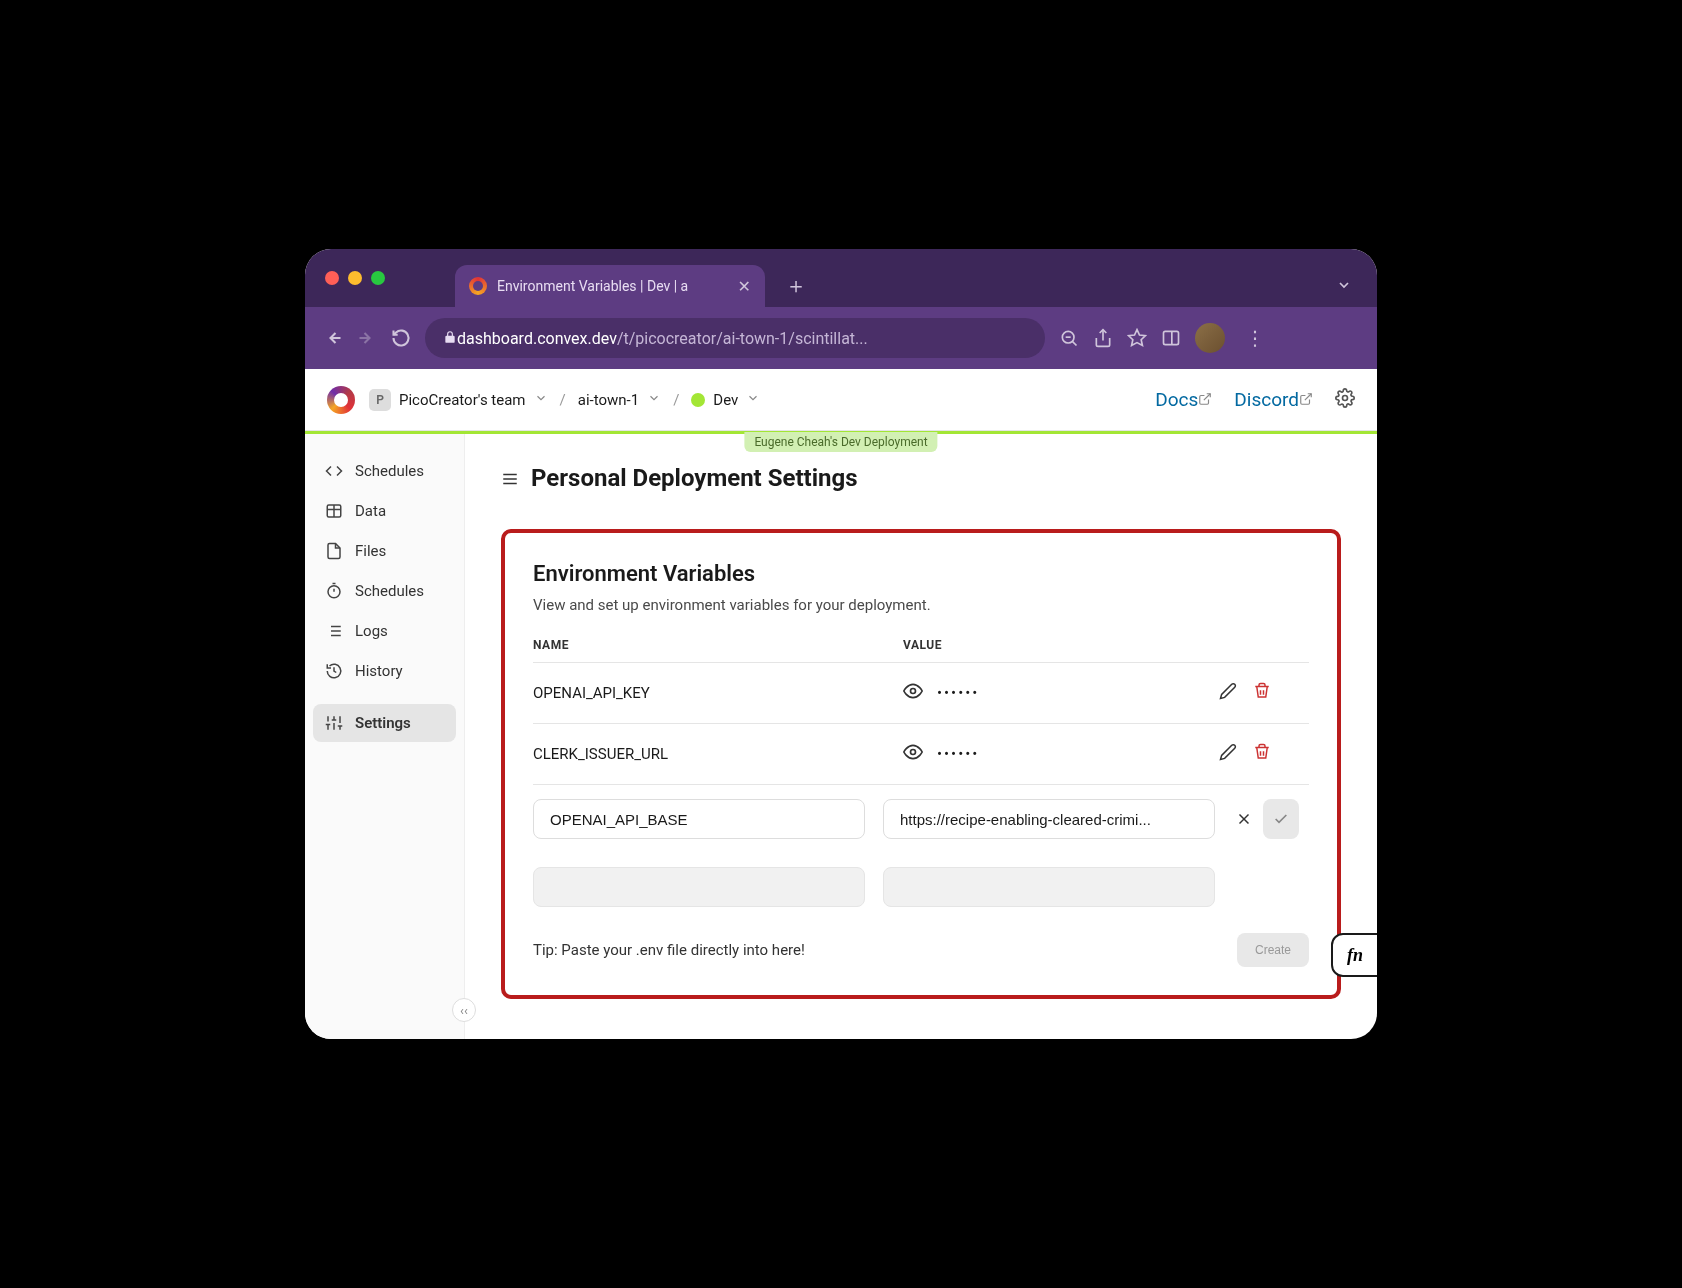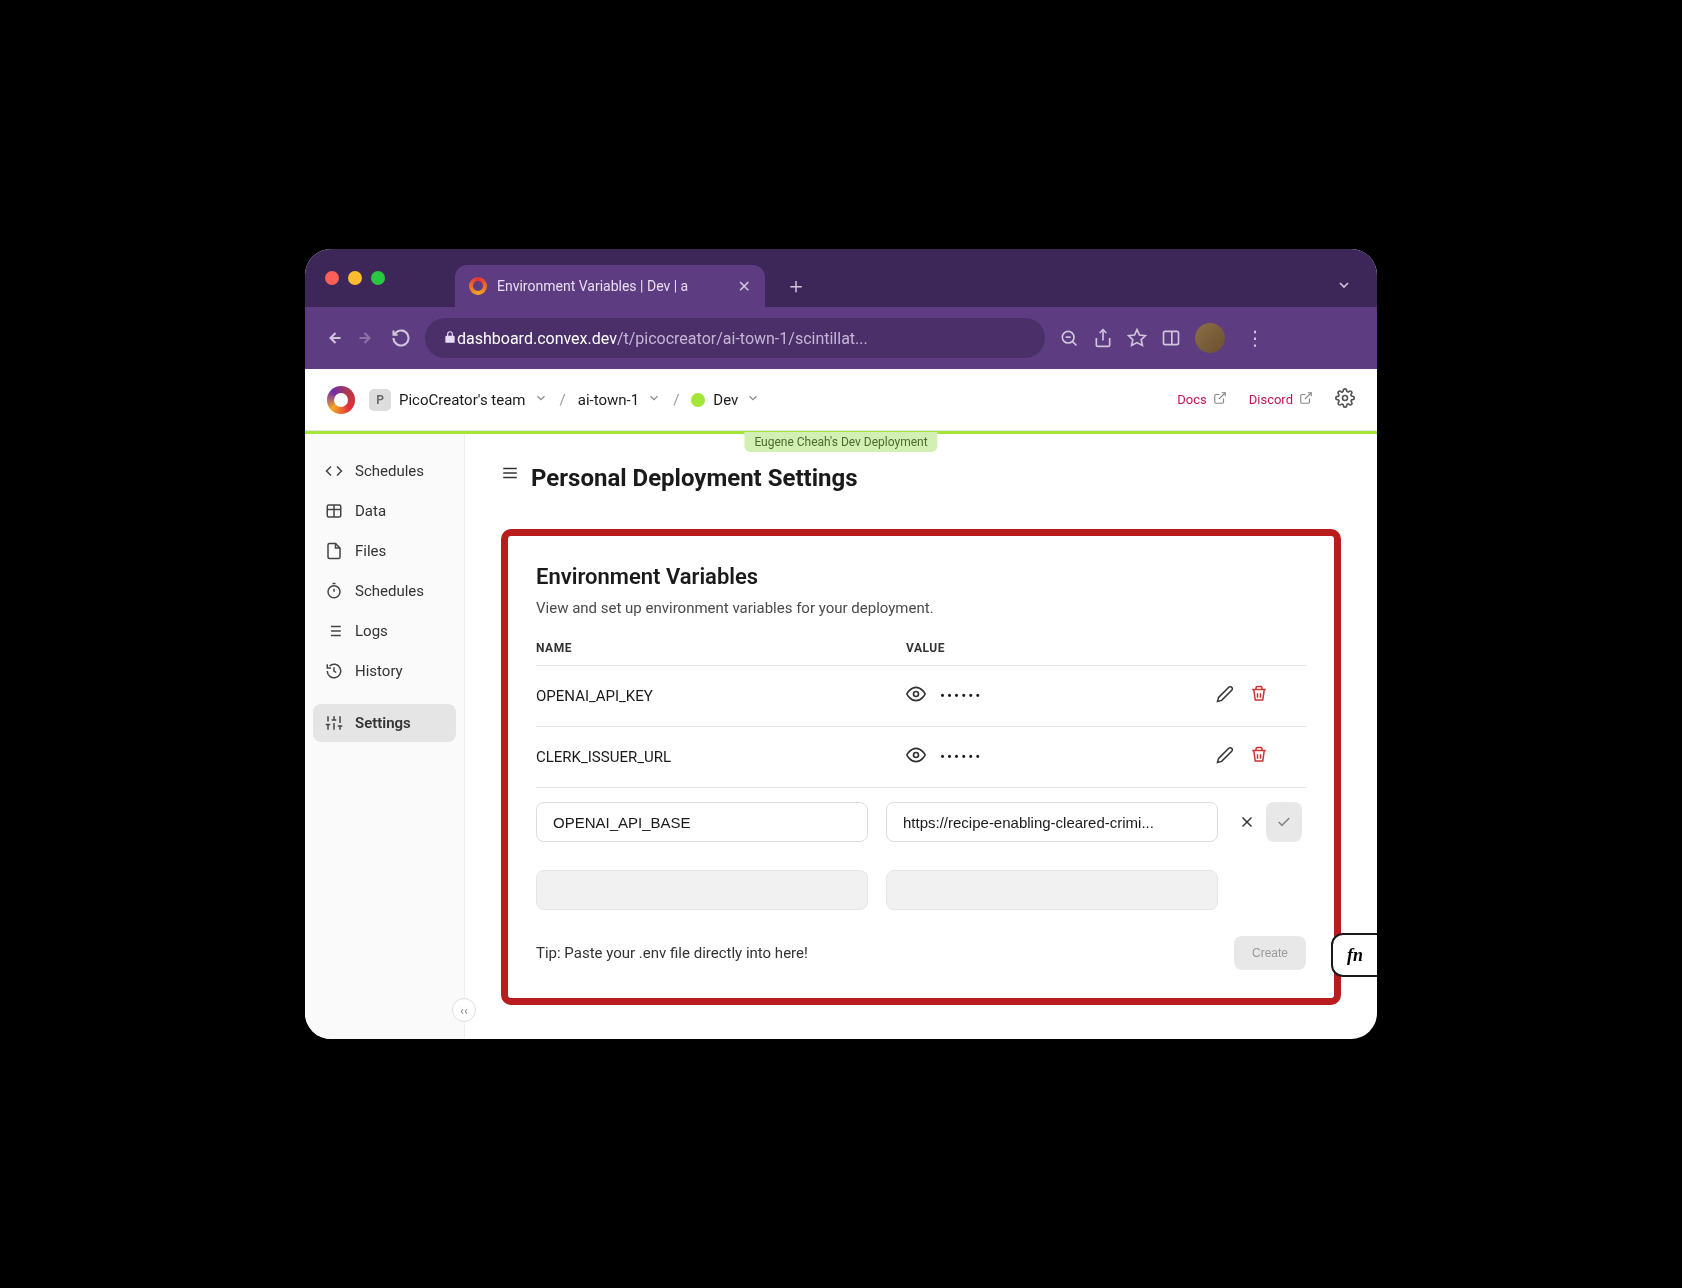--- a/index.html
+++ b/index.html
@@ -200,25 +200,24 @@
       border-radius: 50%;
       background: #a3e635;
     }
     .header-right {
       margin-left: auto;
       display: flex;
       align-items: center;
       gap: 22px;
     }
     .header-link {
-      color: #be185d;
-      font-size: 13px;
-      display: flex;
-      align-items: center;
-      gap: 6px;
+      color: #0369a1;
+      font-size: 19px;
+      display: flex;
+      align-items: center;
       cursor: pointer;
     }
     .ext-icon { color: #888; }
     .gear-icon { color: #555; cursor: pointer; }
     .accent-bar {
       height: 3px;
       background: #a3e635;
     }
     .deployment-badge {
       position: absolute;
@@ -285,32 +284,32 @@
       font-size: 13px;
     }
     .main-content {
       flex: 1;
       padding: 30px 36px;
       overflow: auto;
       position: relative;
     }
     .page-title-row {
       display: flex;
-      align-items: flex-start;
+      align-items: flex-end;
       gap: 12px;
       margin-bottom: 24px;
     }
     .hamburger-icon { color: #333; }
     .page-title {
       font-size: 24px;
       font-weight: 700;
       color: #1a1a1a;
     }
     .card {
-      border: 7px solid #b91c1c;
+      border: 4px solid #b91c1c;
       border-radius: 10px;
       padding: 28px;
       background: #fff;
       margin-top: 37px;
     }
     .card-title {
       font-size: 22px;
       font-weight: 600;
       color: #1a1a1a;
       margin-bottom: 10px;

